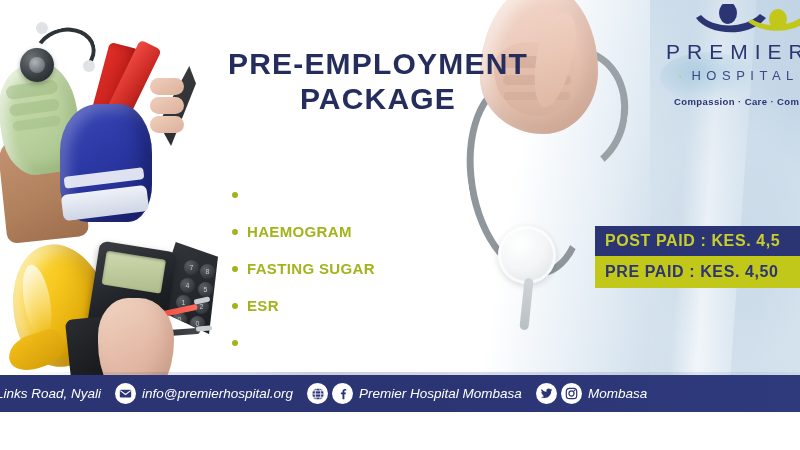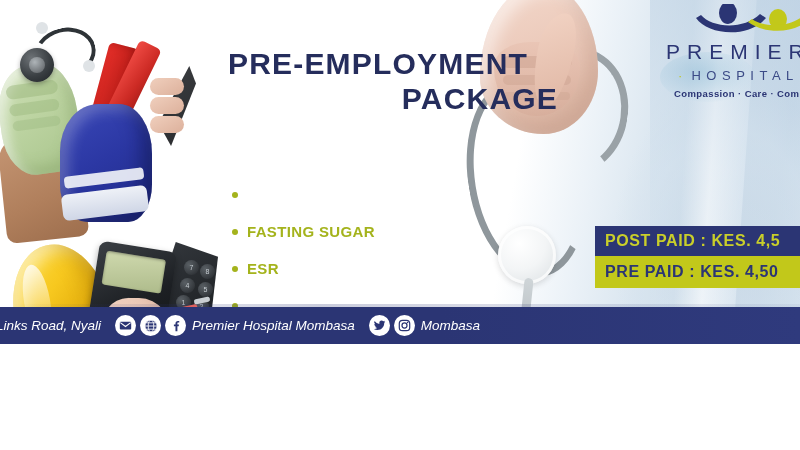--- a/index.html
+++ b/index.html
@@ -4,21 +4,21 @@
 <title>Premier Hospital Pre-Employment Package</title>
 <style>
   html,body{margin:0;padding:0;}
   body{
     width:800px;height:450px;overflow:hidden;
     background:#ffffff;
     font-family:"Liberation Sans", sans-serif;
     position:relative;
   }
   #poster{
-    position:absolute;inset:0;width:800px;height:344px;overflow:hidden;
+    position:absolute;inset:0;width:800px;height:412px;overflow:hidden;
     background:#ffffff;
   }
 
   
   .bg-photo{
     position:absolute;left:430px;top:0;width:370px;height:420px;
     background:
       radial-gradient(ellipse 150px 220px at 300px 250px, rgba(198,214,228,0.95) 0%, rgba(214,227,238,0.6) 55%, rgba(255,255,255,0) 78%),
       linear-gradient(100deg, rgba(255,255,255,1) 0%, rgba(255,255,255,1) 26%, rgba(234,241,247,1) 44%, rgba(208,223,235,1) 66%, rgba(196,214,230,1) 86%, rgba(212,226,238,1) 100%);
   }
@@ -221,21 +221,21 @@
     color:#c6ccd1;font-size:7px;line-height:15px;text-align:center;
     font-family:"Liberation Sans", sans-serif;
   }
 
   
   .headline{
     position:absolute;left:198px;top:46px;width:360px;text-align:center;
     color:#252d5c;font-weight:bold;letter-spacing:1.2px;line-height:1.18;
     font-size:30px;
   }
-  .headline .l2{display:block;text-align:right;}
+  .headline .l2{display:block;}
 
   
   .bullets{position:absolute;left:232px;top:176px;width:400px;}
   .bullet{
     display:flex;align-items:center;height:37px;
     color:#a4b31c;font-size:15px;font-weight:bold;letter-spacing:.35px;
   }
   .bullet .dot{
     width:6px;height:6px;border-radius:50%;background:#a4b31c;
     margin-right:9px;flex:0 0 auto;
@@ -256,21 +256,21 @@
   .logo-name{
     position:absolute;left:6px;top:36px;font-size:21px;letter-spacing:7px;
     color:#2b3574;font-weight:normal;white-space:nowrap;
   }
   .logo-sub{
     position:absolute;left:18px;top:64px;font-size:13px;letter-spacing:5.5px;
     color:#3b4a86;white-space:nowrap;
   }
   .logo-sub .bullet-dot{color:#c2c81a;letter-spacing:0;}
   .logo-tag{
-    position:absolute;left:14px;top:84px;font-size:9.5px;letter-spacing:.4px;
+    position:absolute;left:14px;top:92px;font-size:9.5px;letter-spacing:.4px;
     color:#2b3574;font-weight:bold;white-space:nowrap;
   }
   .logo-wash{
     position:absolute;left:0px;top:48px;width:96px;height:50px;border-radius:50%;
     background:radial-gradient(ellipse at 40% 40%, rgba(150,192,216,.55), rgba(190,216,232,.25) 60%, rgba(255,255,255,0) 80%);
   }
 
   
   .footer{
     position:absolute;left:0;bottom:0;width:800px;height:37px;
@@ -363,20 +363,24 @@
     <span>PRE-EMPLOYMENT</span>
     <span class="l2">PACKAGE</span>
   </div>
 
   <div class="bullets">
     <div class="bullet">
       <span class="dot"></span>
     </div>
     <div class="bullet">
       <span class="dot"></span>
+      <span>HAEMOGRAM</span>
+    </div>
+    <div class="bullet">
+      <span class="dot"></span>
       <span>FASTING SUGAR</span>
     </div>
     <div class="bullet">
       <span class="dot"></span>
       <span>ESR</span>
     </div>
     <div class="bullet">
       <span class="dot"></span>
     </div>
   </div>
@@ -408,20 +412,21 @@
   <div class="footer">
     <div class="footer-inner">
       <span class="f-txt">Links Road, Nyali</span>
 
       <span class="f-icon">
         <svg width="13" height="13" viewBox="0 0 16 16">
             <rect x="1" y="3.5" width="14" height="9.5" rx="1.3" fill="#2b3574"></rect>
             <path d="M1.6 4.4 L8 9.2 L14.4 4.4" stroke="#ffffff" stroke-width="1.3" fill="none"></path>
           </svg>
       </span>
+      <span class="f-txt">info@premierhospital.org</span>
 
       <span class="f-icon">
         <svg width="14" height="14" viewBox="0 0 16 16">
             <circle cx="8" cy="8" r="7" fill="#2b3574"></circle>
             <circle cx="8" cy="8" r="7" fill="none" stroke="#ffffff" stroke-width="1"></circle>
             <ellipse cx="8" cy="8" rx="3.2" ry="7" fill="none" stroke="#ffffff" stroke-width="1"></ellipse>
             <path d="M1 8 H15 M2.2 4.4 H13.8 M2.2 11.6 H13.8" stroke="#ffffff" stroke-width="1"></path>
           </svg>
       </span>
 

